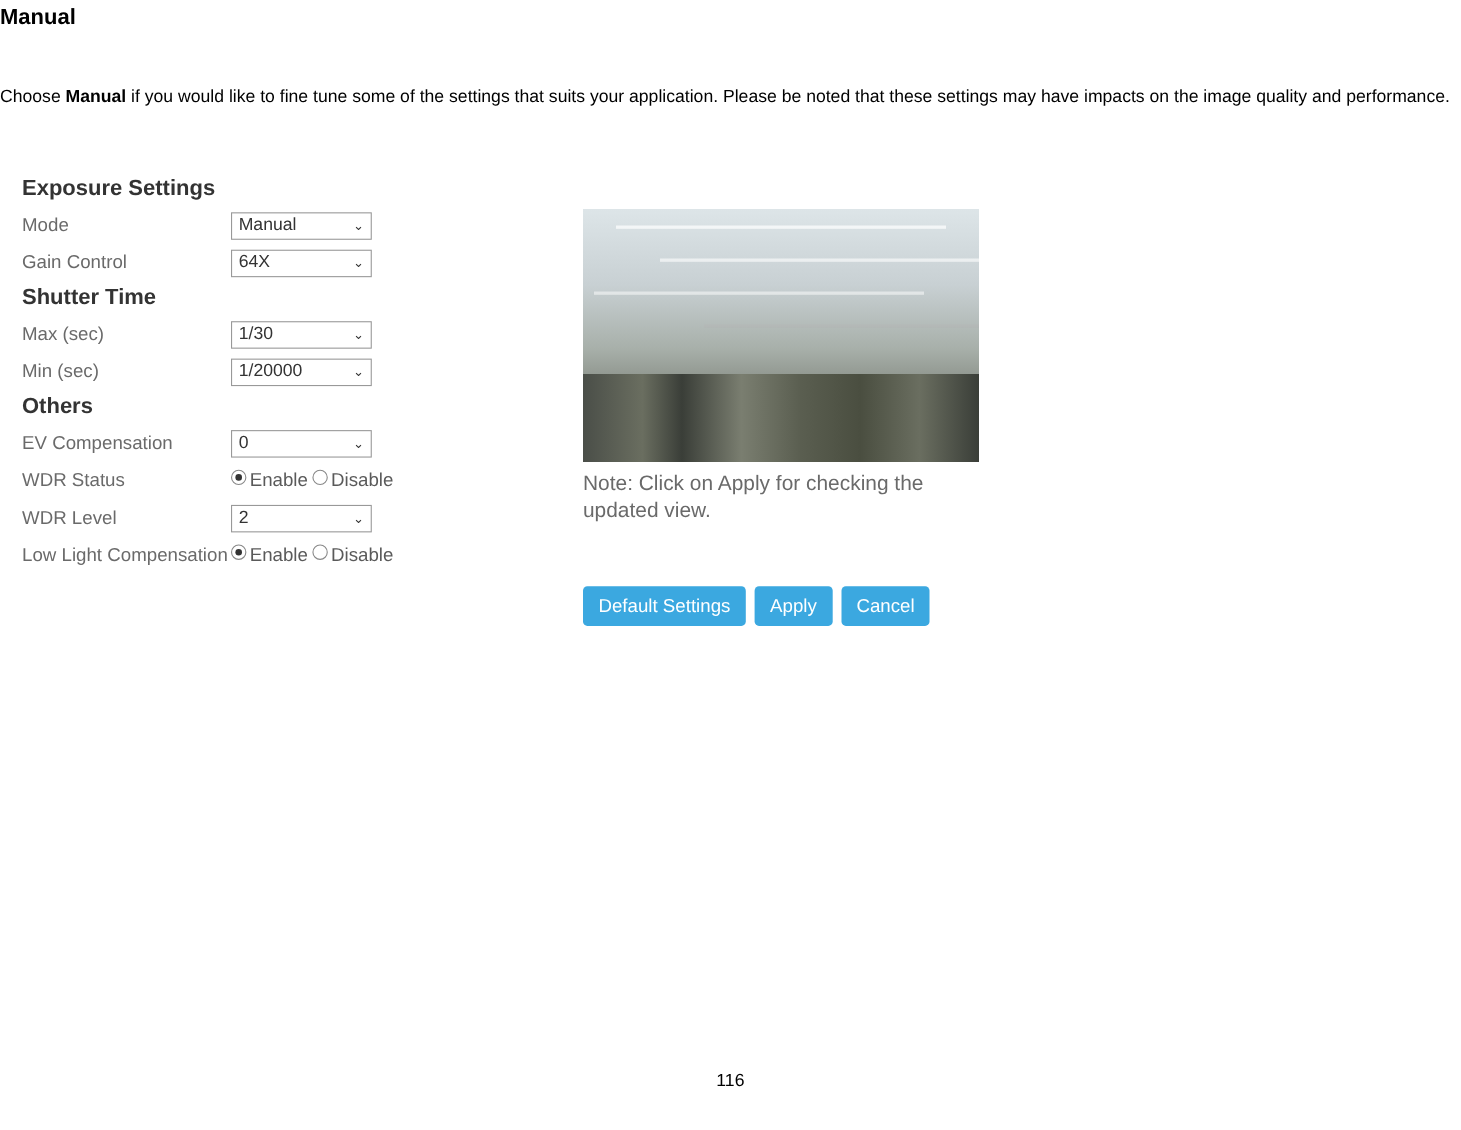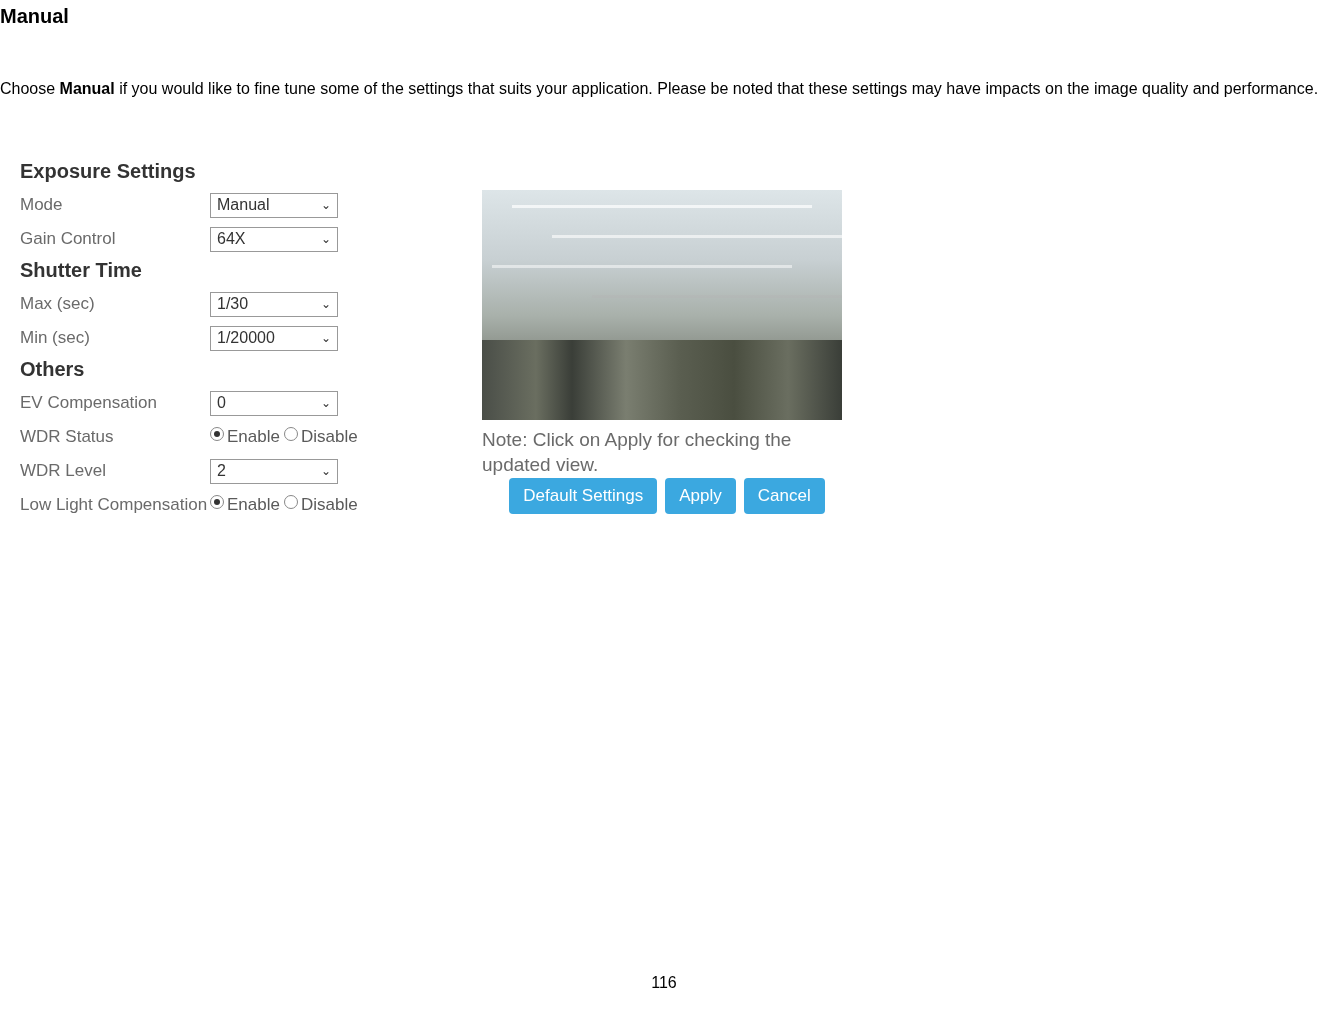--- a/index.html
+++ b/index.html
@@ -24,21 +24,21 @@
     .intro-text {
       font-size: 16px;
       line-height: 1.4;
       margin-bottom: 60px;
     }
     .intro-text .bold {
       font-weight: bold;
     }
     .content-row {
       display: flex;
-      gap: 62px;
+      gap: 110px;
       padding-left: 20px;
     }
     .settings-panel {
       width: 400px;
       color: #5a5a5a;
       font-size: 17px;
     }
     .section-header {
       font-weight: bold;
       font-size: 20px;
@@ -139,21 +139,21 @@
     }
     .note-text {
       color: #6a6a6a;
       font-size: 19px;
       margin-top: 8px;
       line-height: 1.3;
     }
     .button-row {
       display: flex;
       gap: 8px;
-      justify-content: center;
+      margin-top: 55px;
     }
     .btn {
       background: #3ba8e0;
       color: #fff;
       border: none;
       padding: 8px 14px;
       font-size: 17px;
       border-radius: 4px;
       cursor: pointer;
     }

